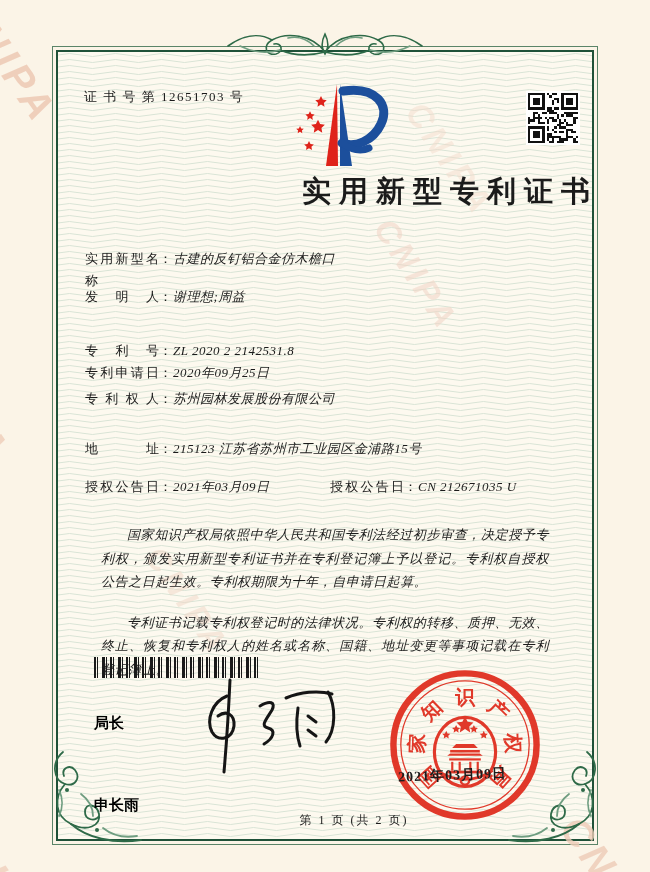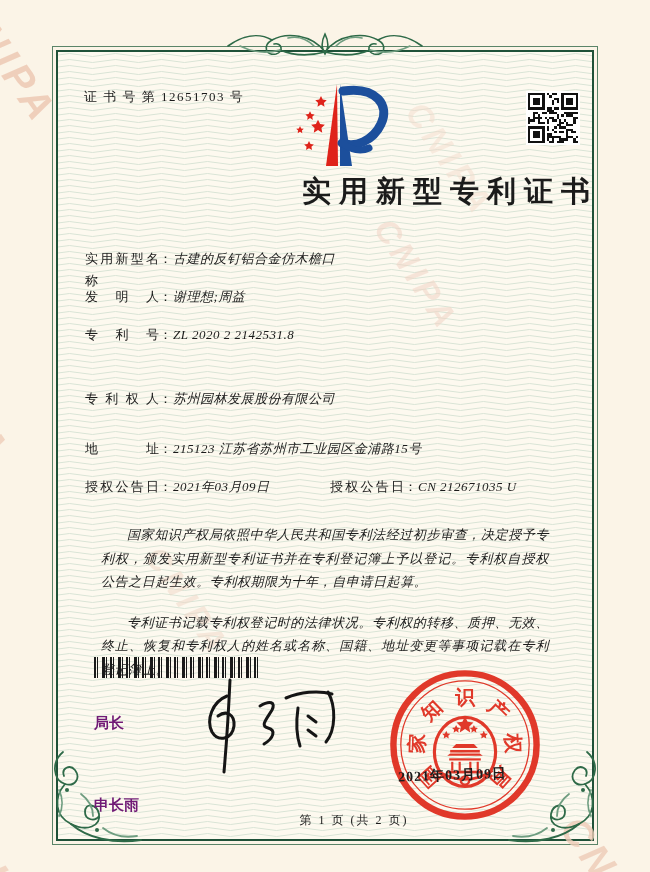--- a/index.html
+++ b/index.html
@@ -45,21 +45,21 @@
   .fvalue{margin-left:4px;letter-spacing:.5px;font-style:italic;}
   .fpair2{position:absolute;left:245px;top:0;white-space:nowrap;}
   .paras{left:84px;top:506px;width:482px;font-size:13px;line-height:23.5px;
     letter-spacing:.6px;text-align:justify;font-style:italic;}
   .paras p{margin:17px;text-indent:2em;}
   .barcode{left:94px;top:657px;width:164px;height:21px;
     background:repeating-linear-gradient(90deg,#1a1a1a 0 2px,transparent 2px 3.5px,
     #1a1a1a 3.5px 4.5px,transparent 4.5px 8px,#1a1a1a 8px 11px,transparent 11px 12.5px,
     #1a1a1a 12.5px 13.5px,transparent 13.5px 16px);}
   .director{left:94px;font-size:15px;font-weight:600;
-    font-family:"Liberation Sans",sans-serif;color:#701a75;}
+    font-family:"Liberation Sans",sans-serif;color:#000000;}
   .dt{top:714px;} .dn{top:764px;margin-top:32px;}
   .signature{left:182px;top:668px;width:165px;height:115px;}
   .seal{left:386px;top:666px;width:158px;height:158px;z-index:4;}
   .seal-date{left:398px;top:766px;width:140px;font-size:14px;letter-spacing:1px;
     color:#1c1c1c;z-index:5;transform:rotate(-2deg);font-weight:600;}
   .footer{left:52px;top:812px;width:604px;text-align:center;font-size:12px;letter-spacing:2px;}
 </style>
 </head>
 <body>
 
@@ -272,22 +272,25 @@
   </div>
 
   <div class="abs title">实用新型专利证书</div>
 
   <div class="abs frow" style="top:248px">
     <span class="flabel">实用新型名称</span><span class="fcolon">：</span><span class="fvalue">古建的反钉铝合金仿木檐口</span>
   </div>
   <div class="abs frow" style="top:286px">
     <span class="flabel">发明人</span><span class="fcolon">：</span><span class="fvalue">谢理想;周益</span>
   </div>
-  <div class="abs frow" style="top:324px">
+  <div class="abs frow" style="top:340px">
     <span class="flabel">专利号</span><span class="fcolon">：</span><span class="fvalue">ZL 2020 2 2142531.8</span>
+  </div>
+  <div class="abs frow" style="top:362px">
+    <span class="flabel">专利申请日</span><span class="fcolon">：</span><span class="fvalue">2020年09月25日</span>
   </div>
   <div class="abs frow" style="top:388px">
     <span class="flabel">专利权人</span><span class="fcolon">：</span><span class="fvalue">苏州园林发展股份有限公司</span>
   </div>
   <div class="abs frow" style="top:438px">
     <span class="flabel">地址</span><span class="fcolon">：</span><span class="fvalue">215123 江苏省苏州市工业园区金浦路15号</span>
   </div>
   <div class="abs frow" style="top:476px">
     <span class="flabel">授权公告日</span><span class="fcolon">：</span><span class="fvalue">2021年03月09日</span>
     <span class="fpair2">

